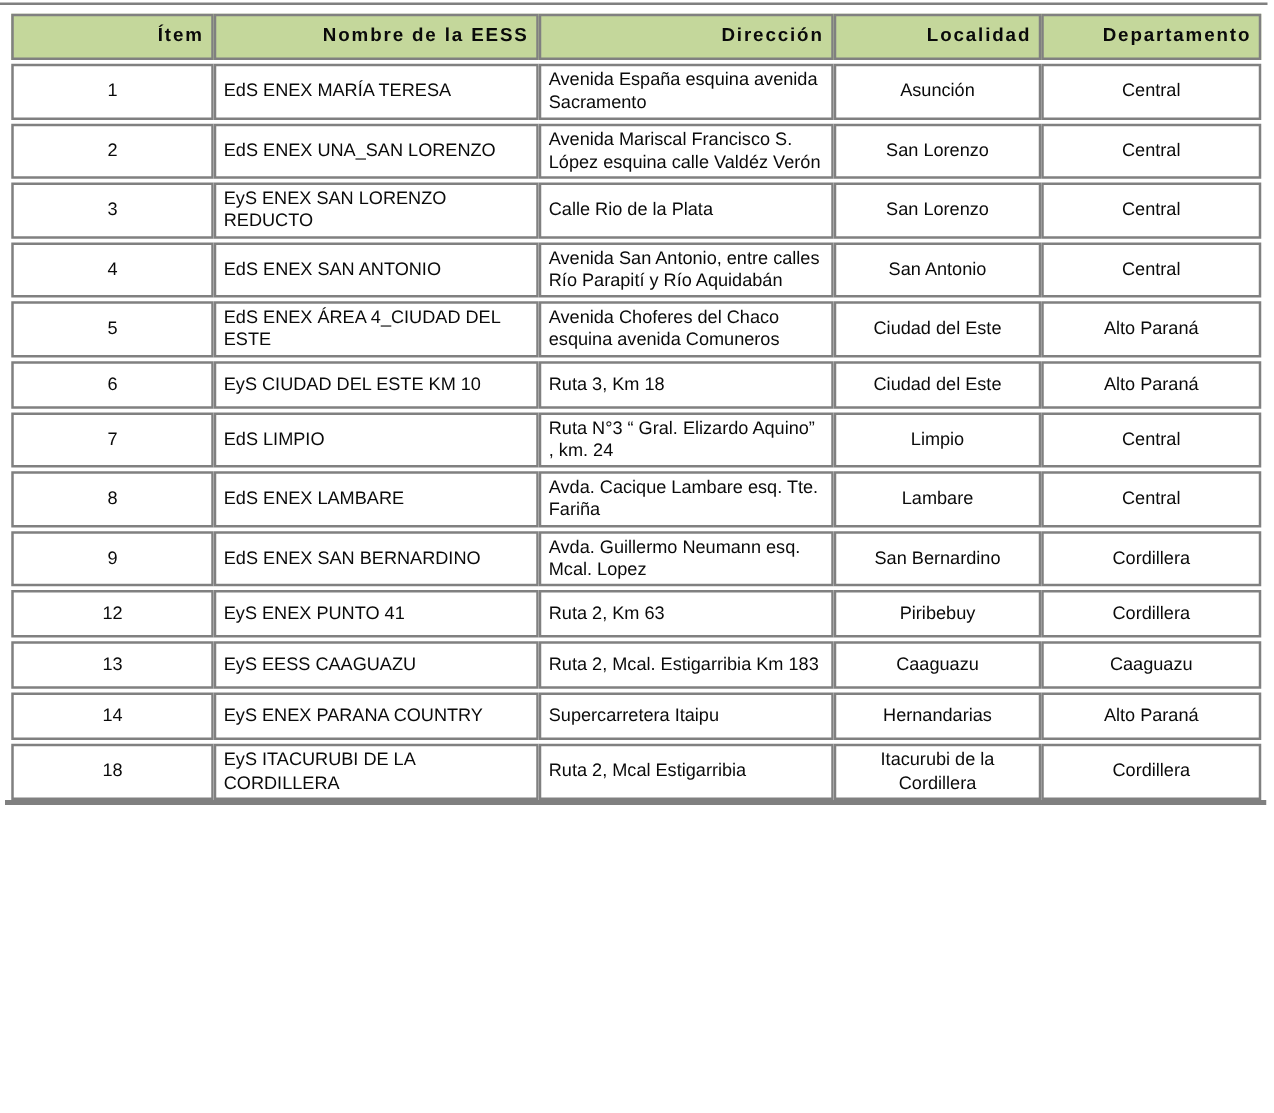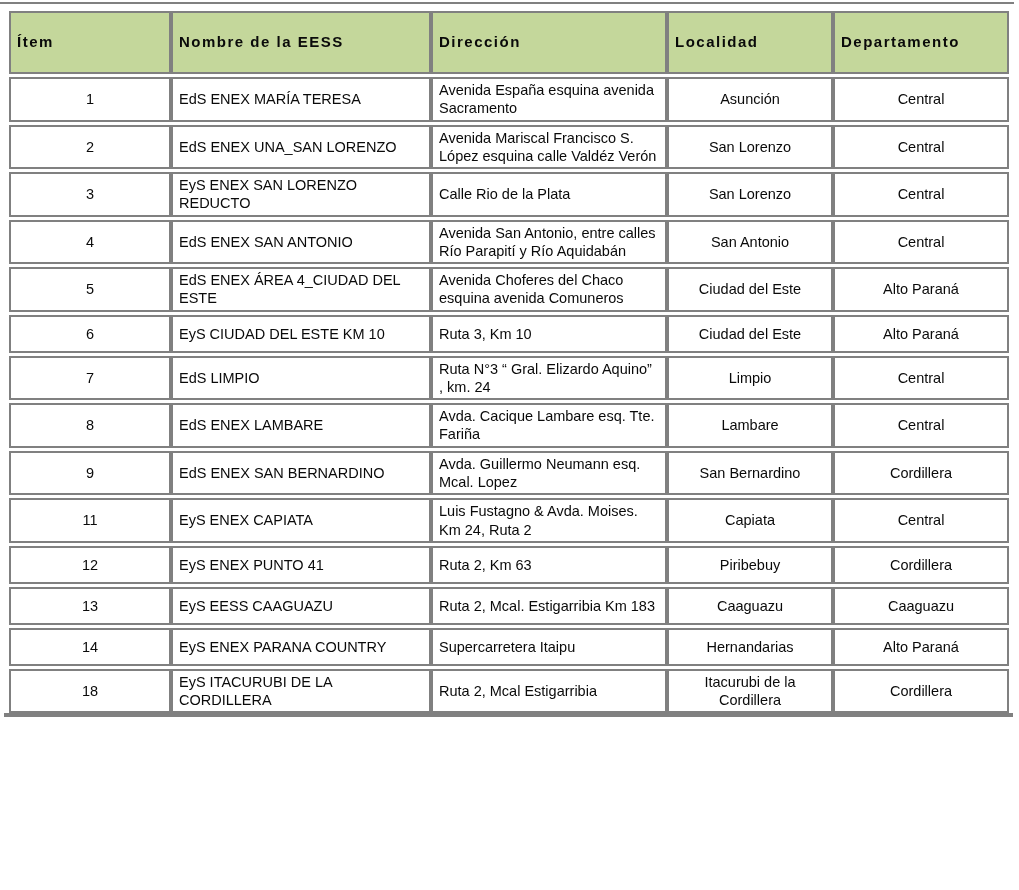--- a/index.html
+++ b/index.html
@@ -35,22 +35,22 @@
     font-size:14.5px;
     line-height:1.26;
     background:#ffffff;
     overflow:hidden;
     word-wrap:break-word;
   }
   thead th{
     background:var(--header-bg);
     font-weight:bold;
     letter-spacing:1.5px;
-    text-align:left;
-    height:63px;
+    text-align:right;
+    height:37px;
     font-size:15px;
   }
   tbody tr{height:38px;}
   .c-item,.c-loc,.c-dep{text-align:center;}
   .c-nombre,.c-dir{text-align:left;}
   col.col-item{width:162px;}
   col.col-nombre{width:260px;}
   col.col-dir{width:236px;}
   col.col-loc{width:166px;}
   col.col-dep{width:176px;}
@@ -114,21 +114,21 @@
       <tr>
     <td class="c-item">5</td>
     <td class="c-nombre">EdS ENEX ÁREA 4_CIUDAD DEL ESTE</td>
     <td class="c-dir">Avenida Choferes del Chaco esquina avenida Comuneros</td>
     <td class="c-loc">Ciudad del Este</td>
     <td class="c-dep">Alto Paraná</td>
   </tr>
       <tr>
     <td class="c-item">6</td>
     <td class="c-nombre">EyS CIUDAD DEL ESTE KM 10</td>
-    <td class="c-dir">Ruta 3, Km 10</td>
+    <td class="c-dir">Ruta 3, Km 18</td>
     <td class="c-loc">Ciudad del Este</td>
     <td class="c-dep">Alto Paraná</td>
   </tr>
       <tr>
     <td class="c-item">7</td>
     <td class="c-nombre">EdS LIMPIO</td>
     <td class="c-dir">Ruta N°3 “ Gral. Elizardo Aquino” , km. 24</td>
     <td class="c-loc">Limpio</td>
     <td class="c-dep">Central</td>
   </tr>
@@ -138,27 +138,20 @@
     <td class="c-dir">Avda. Cacique Lambare esq. Tte. Fariña</td>
     <td class="c-loc">Lambare</td>
     <td class="c-dep">Central</td>
   </tr>
       <tr>
     <td class="c-item">9</td>
     <td class="c-nombre">EdS ENEX SAN BERNARDINO</td>
     <td class="c-dir">Avda. Guillermo Neumann esq. Mcal. Lopez</td>
     <td class="c-loc">San Bernardino</td>
     <td class="c-dep">Cordillera</td>
-  </tr>
-      <tr>
-    <td class="c-item">11</td>
-    <td class="c-nombre">EyS ENEX CAPIATA</td>
-    <td class="c-dir">Luis Fustagno &amp; Avda. Moises. Km 24, Ruta 2</td>
-    <td class="c-loc">Capiata</td>
-    <td class="c-dep">Central</td>
   </tr>
       <tr>
     <td class="c-item">12</td>
     <td class="c-nombre">EyS ENEX PUNTO 41</td>
     <td class="c-dir">Ruta 2, Km 63</td>
     <td class="c-loc">Piribebuy</td>
     <td class="c-dep">Cordillera</td>
   </tr>
       <tr>
     <td class="c-item">13</td>

